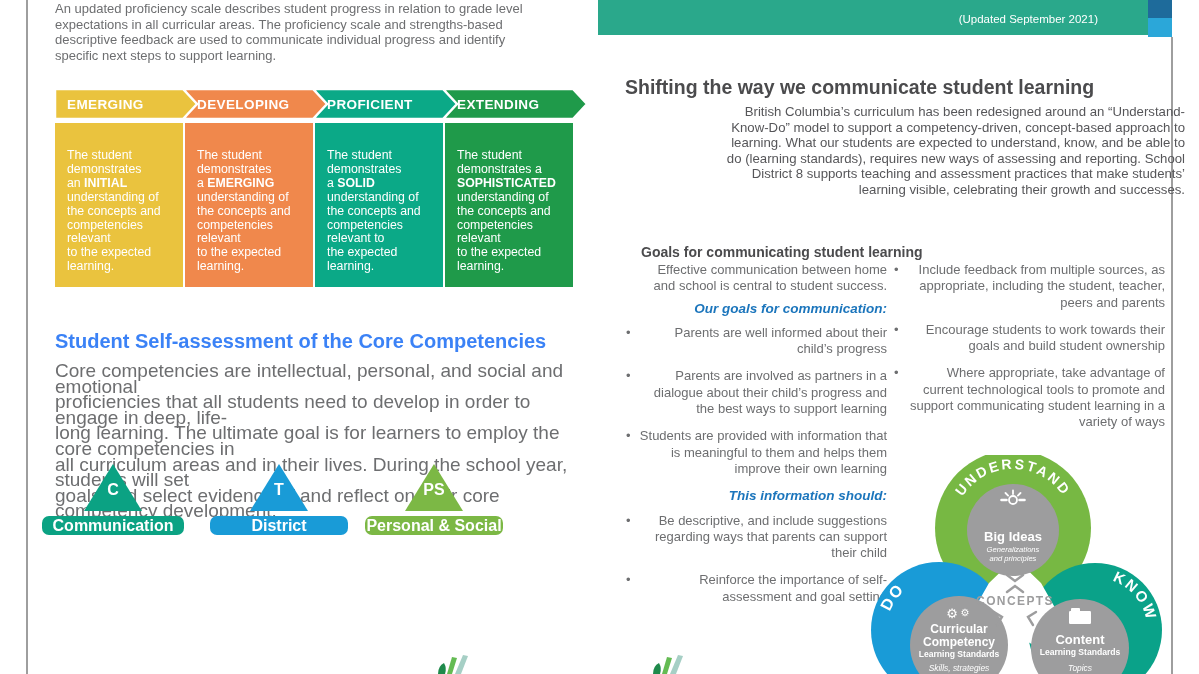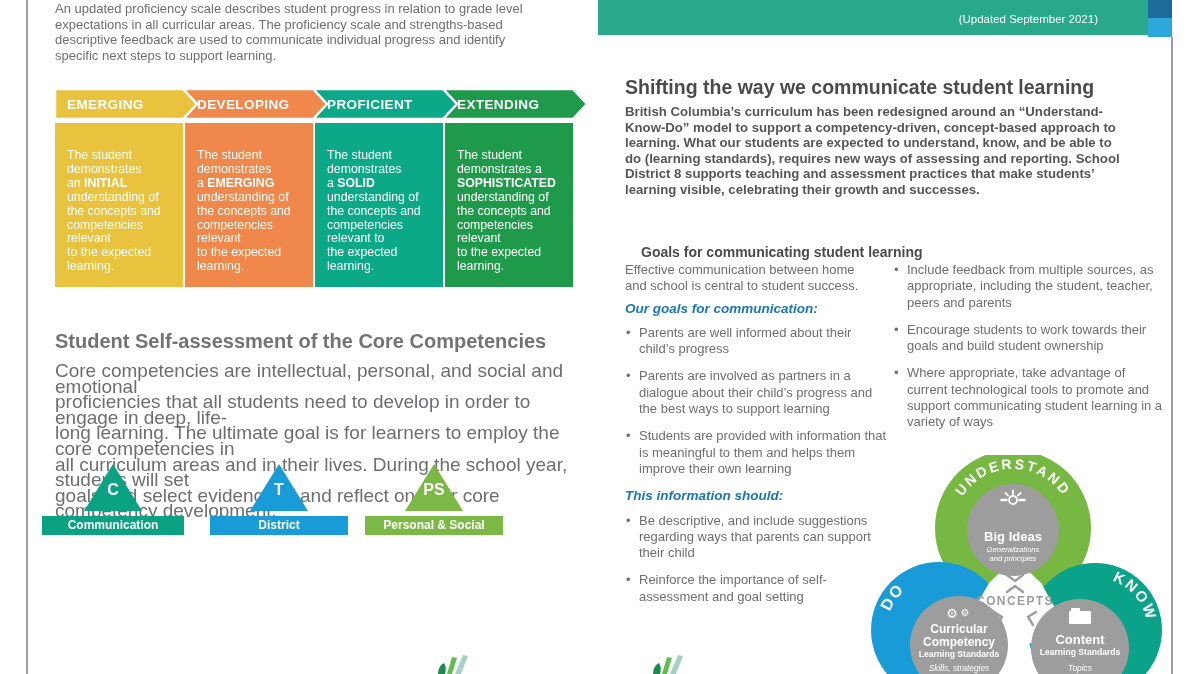--- a/index.html
+++ b/index.html
@@ -15,44 +15,44 @@
   .intro{position:absolute;top:1px;left:0;width:520px;font-size:13px;line-height:15.6px;color:#6d6e70;margin:0;}
   .scale-head{position:absolute;top:88px;left:0;}
   .scale-head text{font-weight:bold;font-size:13.5px;fill:#fff;letter-spacing:.4px;}
   .scale-boxes{position:absolute;top:123px;left:0;width:518px;display:grid;
                grid-template-columns:repeat(4,128px);grid-gap:2px;}
   .lvl-box{height:164px;color:#fff;font-size:12.3px;line-height:13.9px;
            padding:26px 6px 0 12px;box-sizing:border-box;}
   .lvl-box b{font-weight:bold;}
   .lvl0{background:#eac33e;} .lvl1{background:#f0884c;}
   .lvl2{background:#0ba987;} .lvl3{background:#1f9a4a;}
-  .h-left{position:absolute;top:330px;left:0;margin:0;font-size:20px;font-weight:bold;color:#737373;}
+  .h-left{position:absolute;top:330px;left:0;margin:0;font-size:20px;font-weight:bold;color:#3b82f6;}
   .self-body{position:absolute;top:363px;left:0;width:520px;margin:0;font-size:19px;line-height:15.6px;color:#6d6e70;}
   .comp-row{position:absolute;top:464px;left:0;width:518px;height:75px;}
   .comp{position:absolute;width:142px;text-align:center;}
   .comp .tri{position:relative;width:0;height:0;margin:0 auto;
              border-left:29px solid transparent;border-right:29px solid transparent;
              border-bottom:47px solid #000;}
   .comp .tri .letter{position:absolute;left:-29px;top:17px;width:58px;text-align:center;
              color:#fff;font-weight:bold;font-size:16px;}
   .comp .bar{margin-top:5px;height:19px;line-height:19px;color:#fff;
-             font-weight:bold;font-size:12px;}
+             font-weight:bold;font-size:16px;border-radius:7px;}
   .comp.c0{left:-13px;} .comp.c1{left:155px;width:138px;} .comp.c2{left:310px;width:138px;}
   .c0 .tri{border-bottom-color:#0ba283;} .c0 .bar{background:#0ba283;}
   .c1 .tri{border-bottom-color:#199bd7;} .c1 .bar{background:#199bd7;}
   .c2 .tri{border-bottom-color:#7cb845;} .c2 .bar{background:#7cb845;}
   
   .green-bar{position:absolute;left:598px;top:0;width:550px;height:35px;background:#2aa88b;}
   .green-bar span{position:absolute;right:50px;top:13px;color:#fff;font-size:11.5px;}
   .sq-dark{position:absolute;left:1148px;top:0;width:24px;height:18px;background:#1e6b9b;}
   .sq-light{position:absolute;left:1148px;top:18px;width:24px;height:19px;background:#2ba7d9;}
-  .col-right{position:absolute;left:625px;top:0;width:560px;height:636px;}
+  .col-right{position:absolute;left:625px;top:0;width:560px;height:636px;text-align:right;}
   .h-shift{position:absolute;top:76px;left:0;margin:0;font-size:19.5px;font-weight:bold;color:#4b4b4d;}
   .shift-body{position:absolute;top:104px;left:0;width:560px;margin:0;
-              font-size:13.2px;line-height:15.6px;font-weight:bold;color:#565659;}
+              font-size:13.2px;line-height:15.6px;font-weight:normal;color:#565659;}
   .h-goals{position:absolute;top:228px;left:0;margin:16px;font-size:14px;font-weight:bold;color:#4b4b4d;}
   .goal-cols{position:absolute;top:262px;left:0;width:540px;display:flex;}
   .gcol{font-size:13px;line-height:16.3px;color:#6d6e70;}
   .gcol.a{width:262px;margin-right:6px;}
   .gcol.b{width:272px;}
   .gcol p{margin:0 0 4px 0;}
   .subhead{color:#1b75bc;font-weight:bold;font-style:italic;font-size:13.5px;margin:6px 0 8px 0;}
   .gcol ul{list-style:none;margin:0;padding:0;}
   .gcol li{position:relative;padding-left:14px;margin-bottom:11px;}
   .gcol li::before{content:"\2022";position:absolute;left:1px;top:0;}

